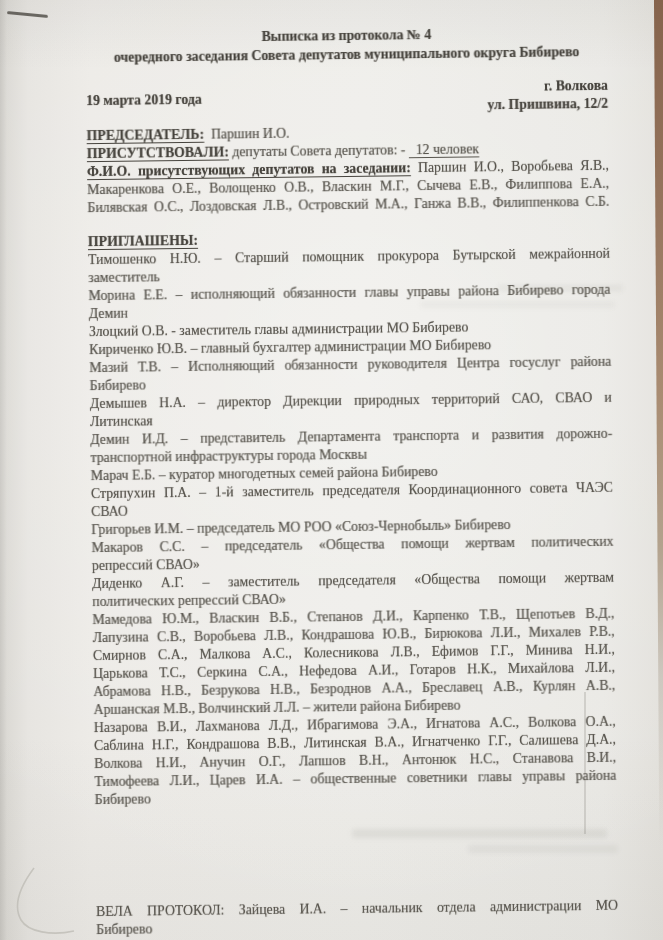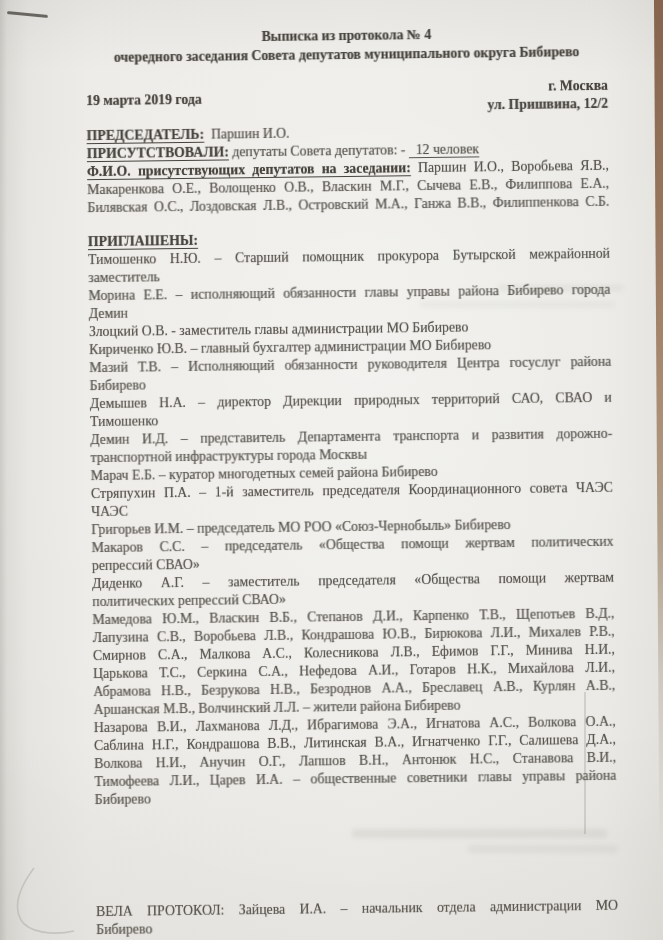--- a/index.html
+++ b/index.html
@@ -72,47 +72,47 @@
     <path d="M34 8 C 22 24, 12 44, 21 60 C 28 72, 52 76, 74 71" fill="none" stroke="#bdbbb4" stroke-width="1.6"></path>
   </svg>
 
   <div class="content">
     <div class="title b">Выписка из протокола №  4</div>
     <div class="title b">очередного заседания Совета депутатов муниципального округа Бибирево</div>
 
     <div class="daterow">
       <span class="b">19 марта 2019 года</span>
       <span class="place">
-        <span class="b">г. Москва</span><br>
+        <span class="b">г. Волкова</span><br>
         <span class="b">ул. Пришвина, 12/2</span>
       </span>
     </div>
 
     <div>
         <div class="line left"><span class="b u">ПРЕДСЕДАТЕЛЬ:</span><span>&nbsp; Паршин И.О.</span></div>
         <div class="line left"><span class="b u">ПРИСУТСТВОВАЛИ:</span><span> депутаты Совета депутатов: - </span><span class="u">&nbsp;&nbsp;12 человек</span></div>
         <div class="line justify"><span class="b u">Ф.И.О. присутствующих депутатов на заседании:</span><span> Паршин И.О., Воробьева Я.В.,</span></div>
         <div class="line justify"><span>Макаренкова О.Е., Волощенко О.В., Власкин М.Г., Сычева Е.В., Филиппова Е.А.,</span></div>
         <div class="line justify"><span>Билявская О.С., Лоздовская Л.В., Островский М.А., Ганжа В.В., Филиппенкова С.Б.</span></div>
         <div class="line left" style="margin-top: 16px;"><span class="b u">ПРИГЛАШЕНЫ:</span></div>
         <div class="line justify"><span>Тимошенко Н.Ю. – Старший помощник прокурора Бутырской межрайонной</span></div>
         <div class="line left"><span>заместитель</span></div>
         <div class="line justify"><span>Морина Е.Е. – исполняющий обязанности главы управы района Бибирево города</span></div>
         <div class="line left"><span>Демин</span></div>
         <div class="line left"><span>Злоцкий О.В. -  заместитель главы администрации МО Бибирево</span></div>
         <div class="line left"><span>Кириченко Ю.В. – главный бухгалтер администрации МО Бибирево</span></div>
         <div class="line justify"><span>Мазий Т.В. – Исполняющий обязанности руководителя Центра госуслуг района</span></div>
         <div class="line left"><span>Бибирево</span></div>
         <div class="line justify"><span>Демышев Н.А. – директор  Дирекции природных территорий САО, СВАО и</span></div>
-        <div class="line left"><span>Тимошенко</span></div>
+        <div class="line left"><span>Литинская</span></div>
         <div class="line justify"><span>Демин И.Д. – представитель Департамента транспорта и развития дорожно-</span></div>
         <div class="line left"><span>транспортной инфраструктуры города Москвы</span></div>
         <div class="line left"><span>Марач Е.Б. – куратор многодетных семей района Бибирево</span></div>
         <div class="line justify"><span>Стряпухин П.А. – 1-й заместитель председателя Координационного совета ЧАЭС</span></div>
-        <div class="line left"><span>ЧАЭС</span></div>
+        <div class="line left"><span>СВАО</span></div>
         <div class="line left"><span>Григорьев И.М. – председатель МО РОО «Союз-Чернобыль» Бибирево</span></div>
         <div class="line justify"><span>Макаров С.С. – председатель «Общества помощи жертвам политических</span></div>
         <div class="line left"><span>репрессий СВАО»</span></div>
         <div class="line justify"><span>Диденко А.Г. – заместитель председателя «Общества помощи жертвам</span></div>
         <div class="line left"><span>политических репрессий СВАО»</span></div>
         <div class="line justify"><span>Мамедова Ю.М., Власкин В.Б., Степанов Д.И., Карпенко Т.В., Щепотьев В.Д.,</span></div>
         <div class="line justify"><span>Лапузина С.В., Воробьева Л.В., Кондрашова Ю.В., Бирюкова Л.И., Михалев Р.В.,</span></div>
         <div class="line justify"><span>Смирнов С.А., Малкова А.С., Колесникова Л.В., Ефимов Г.Г., Минива Н.И.,</span></div>
         <div class="line justify"><span>Царькова Т.С., Серкина С.А., Нефедова А.И., Готаров Н.К., Михайлова Л.И.,</span></div>
         <div class="line justify"><span>Абрамова Н.В., Безрукова Н.В., Безроднов А.А., Бреславец А.В., Курлян А.В.,</span></div>

